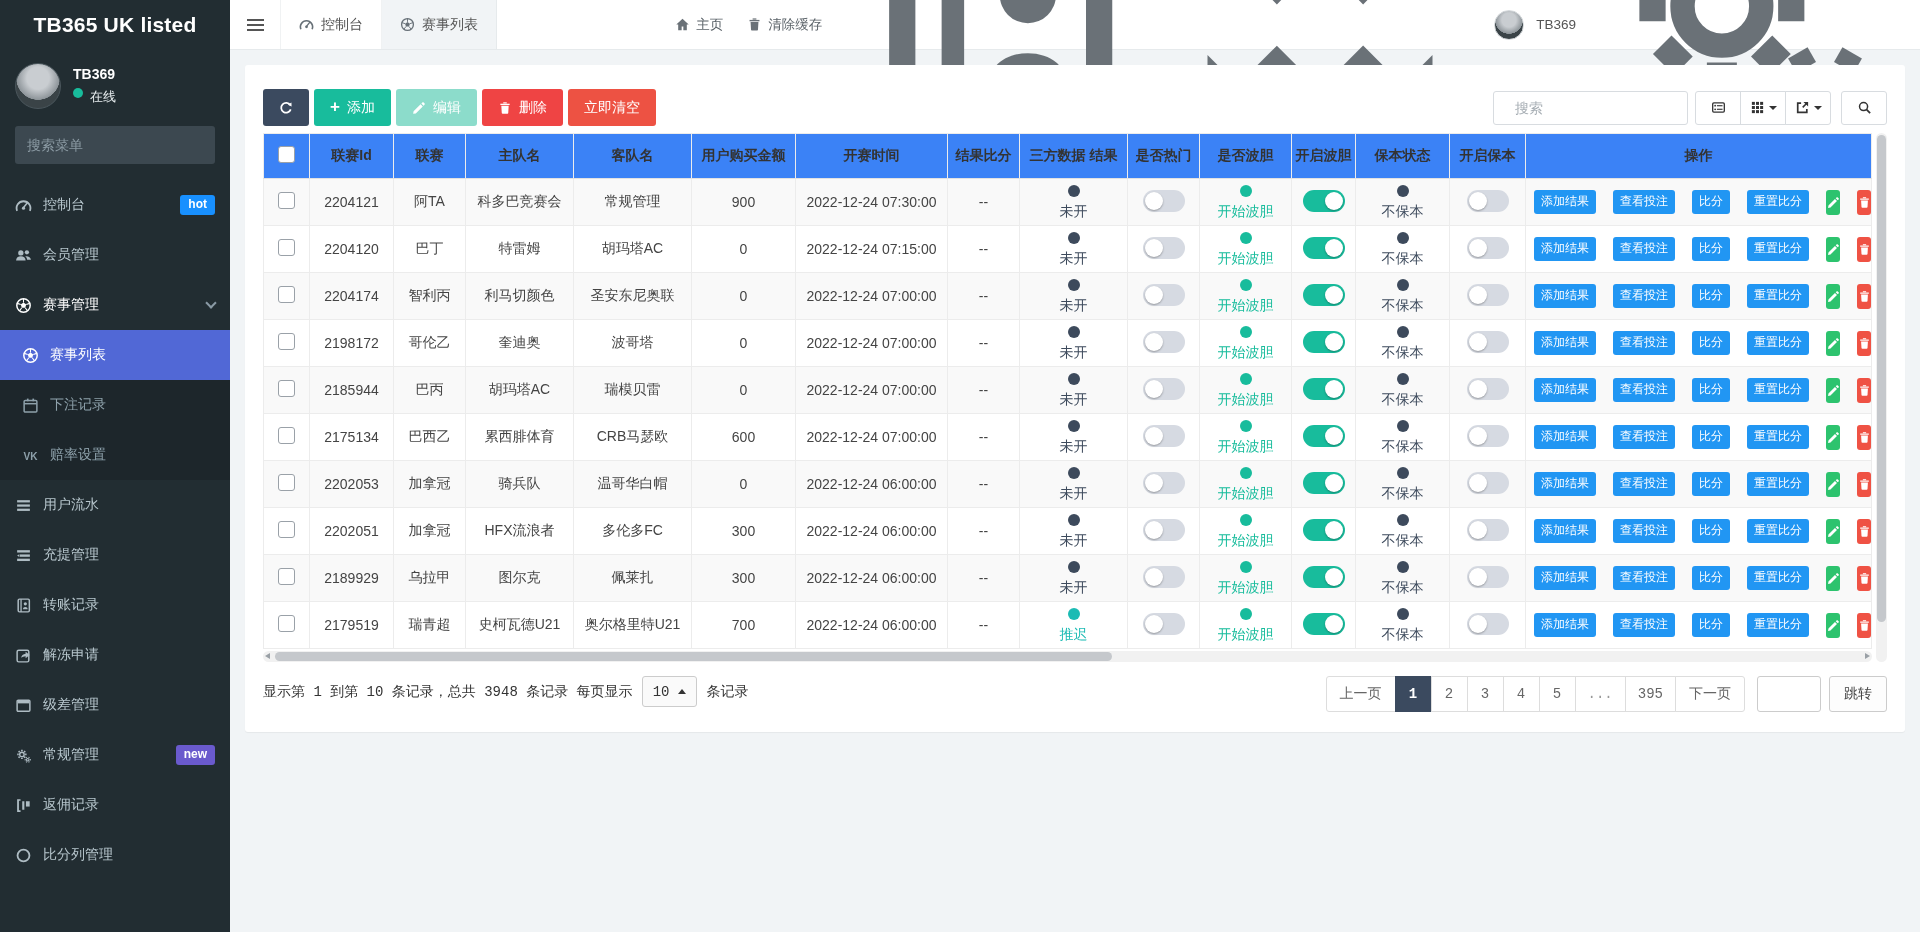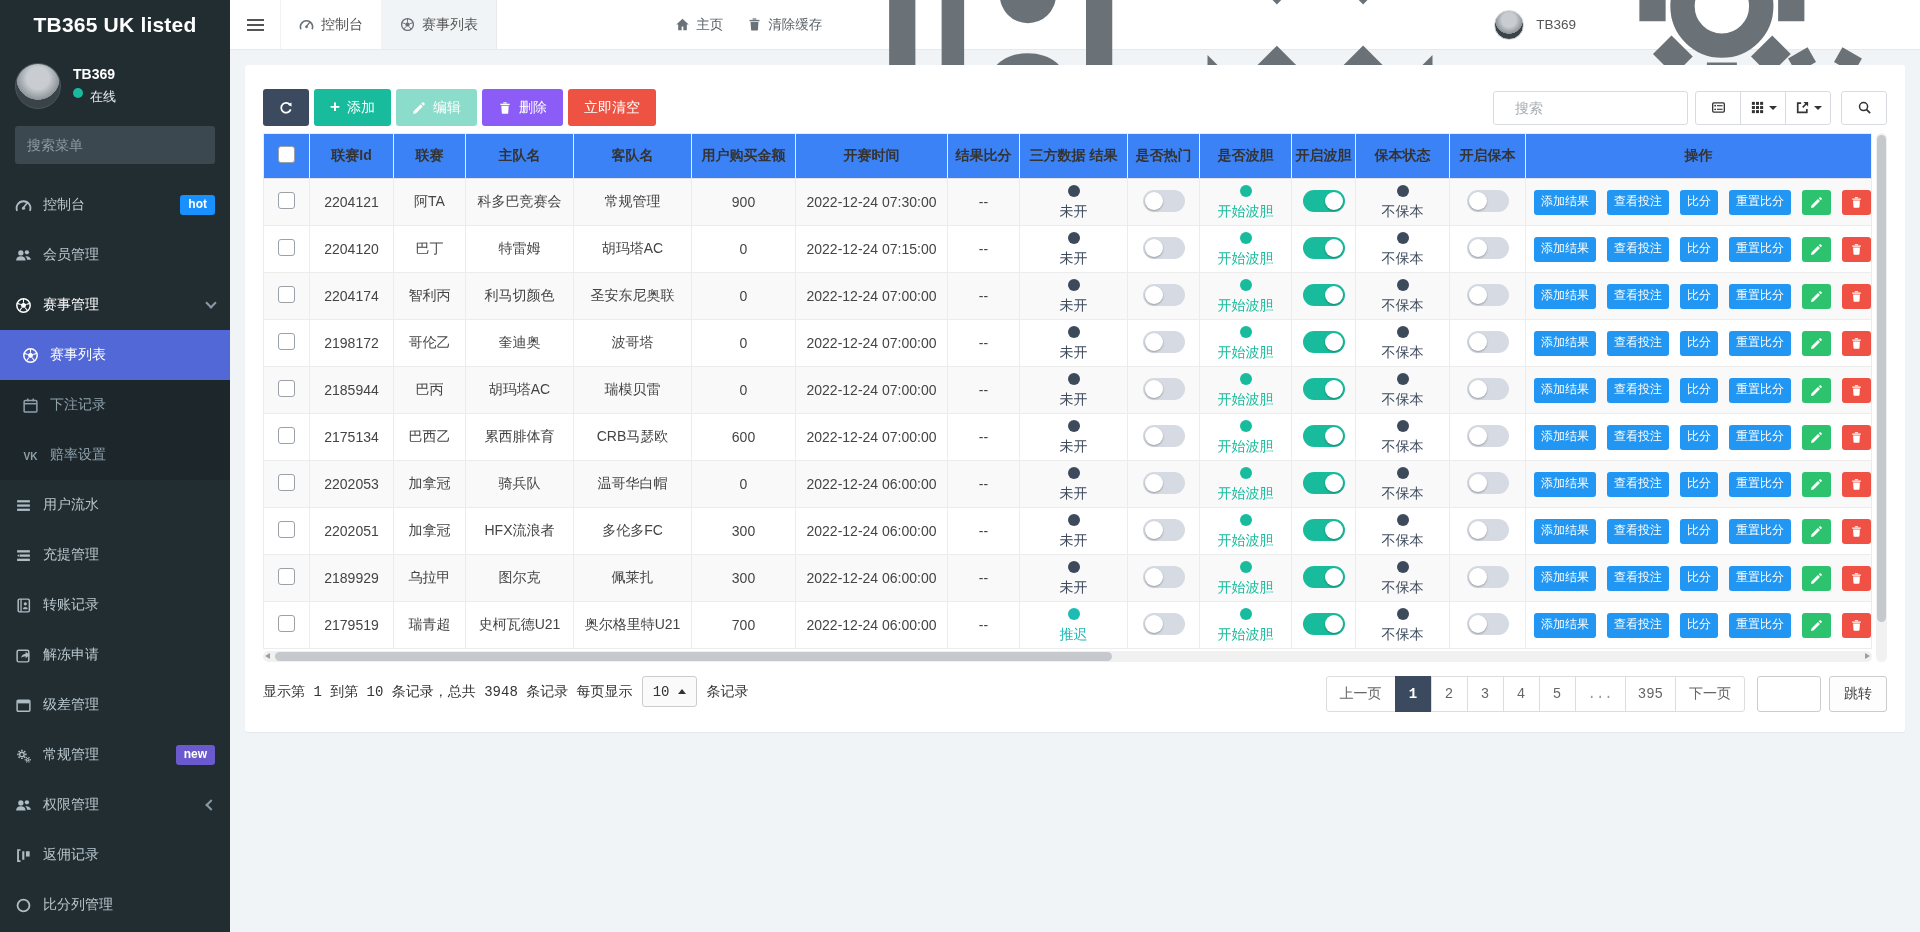--- a/index.html
+++ b/index.html
@@ -72,21 +72,21 @@
   
   .toolbar { display:flex; align-items:center; margin-bottom:7px; }
   .btn { height:37px; border:none; border-radius:3px; color:#fff; font-size:14px;
     display:inline-flex; align-items:center; gap:7px; padding:0 16px; margin-right:5px;
     font-family:inherit; cursor:pointer; }
   .btn .bicon { width:14px; height:14px; }
   .btn-refresh { width:46px; padding:0; justify-content:center; background:#3b4a5f; }
   .btn-add { background:#18bc9c; }
   .btn-add .plus { font-size:17px; font-weight:bold; line-height:1; margin-top:-2px;}
   .btn-edit { background:#8cdccb; cursor:default; }
-  .btn-del { background:#8b5cf6; cursor:default; }
+  .btn-del { background:#ef4444; cursor:default; }
   .btn-clear { background:#ed5243; }
   .toolbar-right { margin-left:auto; display:flex; align-items:center; }
   .search-input { width:195px; height:34px; border:1px solid #d8dce0; border-radius:3px;
     padding:0 21px; font-size:14px; color:#333; outline:none; font-family:inherit; }
   .search-input::placeholder { color:#a7aeb4; }
   .view-group { display:flex; margin-left:7px; }
   .icon-btn { width:46px; height:34px; background:#fff; border:1px solid #d8dce0;
     display:inline-flex; align-items:center; justify-content:center; gap:4px; color:#333; cursor:pointer; }
   .view-group .icon-btn + .icon-btn { margin-left:-1px; }
   .view-group .icon-btn:first-child { border-radius:3px 0 0 3px; }
@@ -111,21 +111,21 @@
     background:#fff; display:inline-block; cursor:pointer; }
   .status { display:inline-flex; align-items:center; gap:6px;flex-direction:column; }
   .dot { width:12px; height:12px; border-radius:50%; }
   .toggle { width:42px; height:22px; border-radius:11px; background:#d6dae2;
     display:inline-block; position:relative; cursor:pointer; }
   .toggle::after { content:""; position:absolute; width:18px; height:18px; border-radius:50%;
     background:#fff; top:2px; left:2px; box-shadow:0 1px 2px rgba(0,0,0,.3); }
   .toggle.on { background:#18bc9c; }
   .toggle.on::after { left:22px; }
   td.ops { text-align:left; padding-left:8px; }
-  .ops-wrap { display:flex; gap:11px; }
+  .ops-wrap { display:flex; align-items:center; gap:17px; }
   .op-btn { background:#2196f3; border:none; color:#fff; font-size:12px; padding:5px 7px;
     border-radius:3px; font-family:inherit; cursor:pointer; line-height:1.1; }
   .op-ibtn { width:29px; height:25px; border:none; border-radius:3px; display:inline-flex;
     align-items:center; justify-content:center; color:#fff; cursor:pointer; }
   .op-ibtn .sicon { width:13px; height:13px; }
   .op-edit { background:#2dc36e; }
   .op-del { background:#ef5244; }
 
   
   .hscroll { height:11px; background:#f1f1f1; border-radius:6px; margin-top:2px;
@@ -326,32 +326,20 @@
               <line x1="13" y1="13.73" x2="13.45" y2="14.51"></line>
               <line x1="11" y1="13.73" x2="10.55" y2="14.51"></line>
               <line x1="10" y1="12" x2="9.1" y2="12"></line>
               <line x1="11" y1="10.27" x2="10.55" y2="9.49"></line>
               <line x1="13" y1="10.27" x2="13.45" y2="9.49"></line>
             </g>
           </svg>
         </span>
         <span>常规管理</span>
         <span class="side-badge" style="background: rgb(106, 90, 205);">new</span>
-      </div>
-      <div class="side-item">
-        <span class="sicon">
-          <svg viewBox="0 0 16 16" fill="currentColor" style="width: 100%; height: 100%;">
-            <circle cx="5.5" cy="5.6" r="2.5"></circle>
-            <path d="M1 12.6c0-2.4 2-3.9 4.5-3.9s4.5 1.5 4.5 3.9z"></path>
-            <circle cx="11.2" cy="5" r="2"></circle>
-            <path d="M10.6 8.7c2.3.1 4.4 1.4 4.4 3.4h-3.6c-.1-1.4-.7-2.6-1.8-3.3z"></path>
-          </svg>
-        </span>
-        <span>权限管理</span>
-        <span class="chev left"></span>
       </div>
       <div class="side-item">
         <span class="sicon">
           <svg viewBox="0 0 16 16" fill="currentColor" style="width: 100%; height: 100%;">
             <path d="M2 2h3.2v1.6H3.7v8.8h1.5V14H2z"></path>
             <rect x="6.8" y="4" width="2" height="8"></rect>
             <rect x="10.3" y="4" width="3.5" height="5"></rect>
           </svg>
         </span>
         <span>返佣记录</span>

